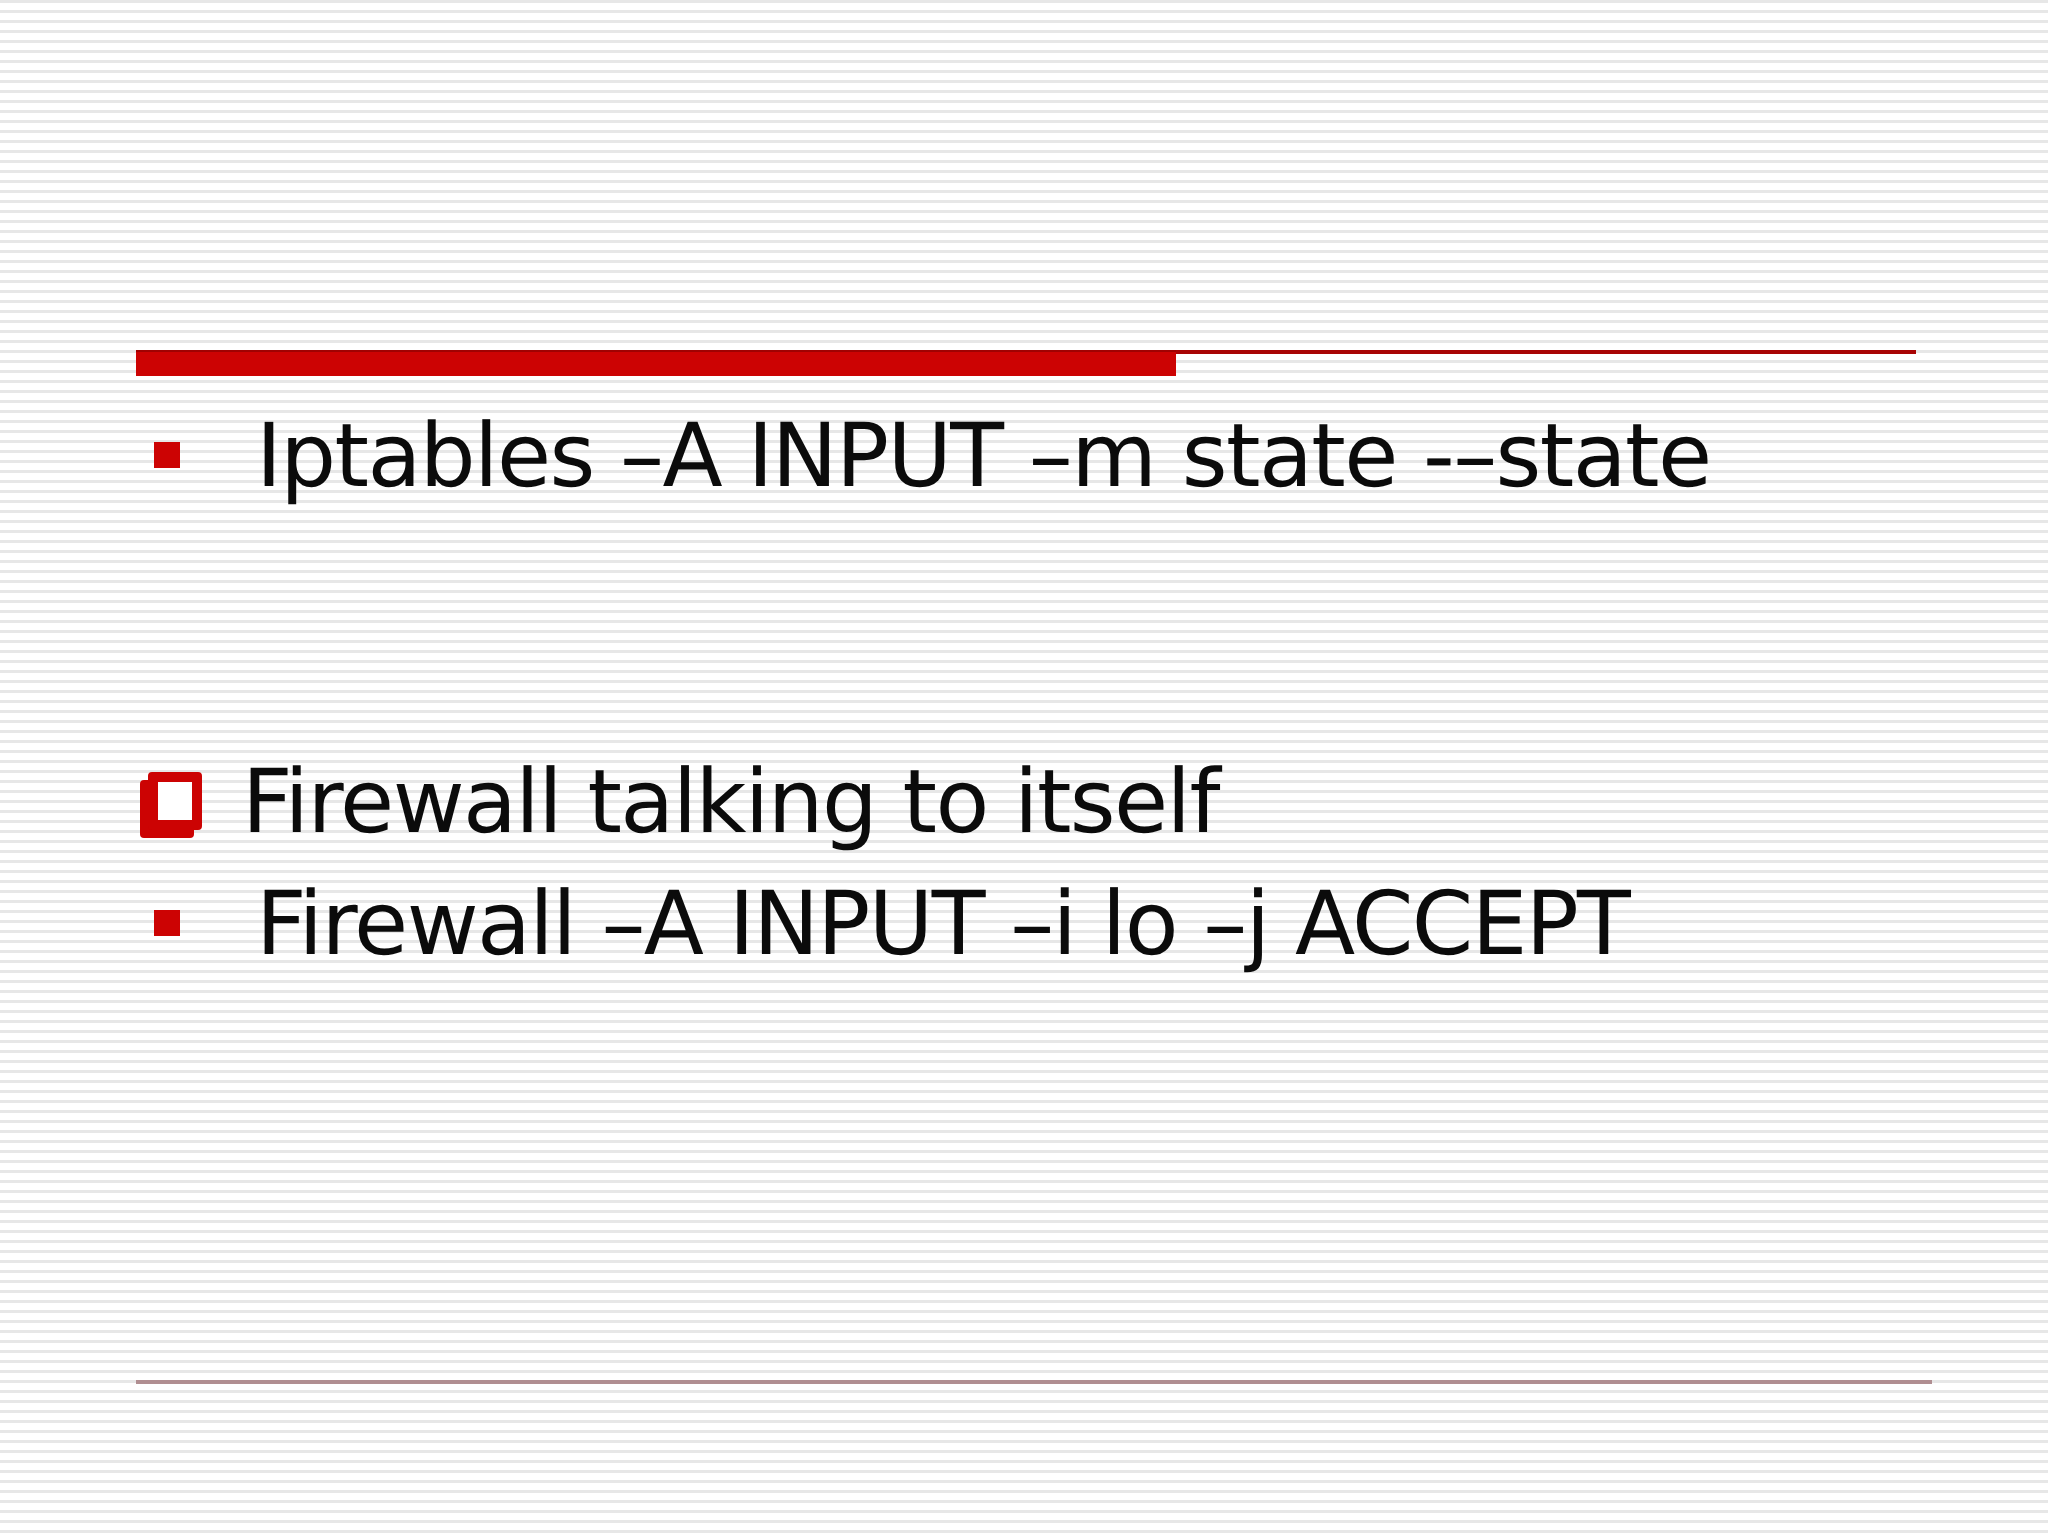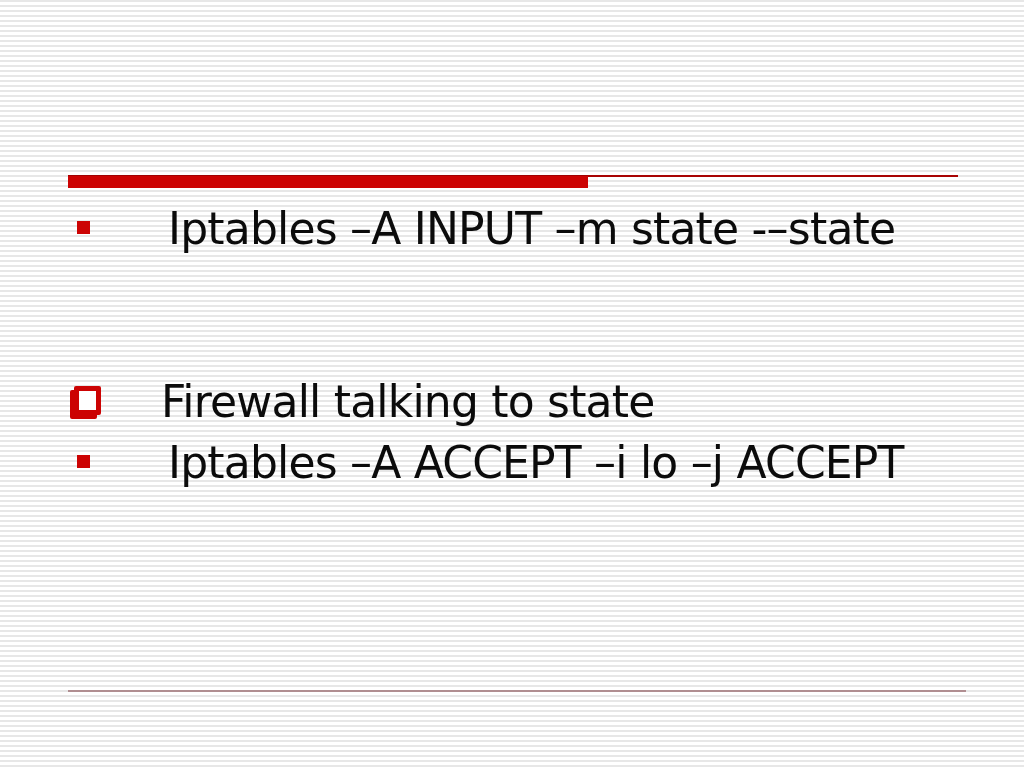--- a/index.html
+++ b/index.html
@@ -39,21 +39,20 @@
   }
   .row {
     position: absolute;
     display: flex;
     align-items: flex-start;
     white-space: nowrap;
     color: #0b0b0b;
     font-size: 44px;
     line-height: 54px;
     letter-spacing: -0.8px;
-    gap: 40px;
   }
   .row.r1 { top: 202px; }
   .row.r2 { top: 375px; }
   .row.r3 { top: 436px; }
   .row.r4 { top: 496px; }
   .sq-bullet {
     flex: 0 0 auto;
     width: 13px; height: 13px;
     background: #cc0303;
     margin: 19px 0 0 9px;
@@ -90,28 +89,28 @@
     <div class="row r1">
       <span class="sq-bullet"></span>
       <div class="txt">
         <div>Iptables –A INPUT –m state -–state</div>
       </div>
     </div>
 
     <div class="row r2">
       <span class="open-sq-bullet"></span>
       <div class="txt">
-        <div>Firewall talking to state</div>
+        <div>Firewall talking to itself</div>
       </div>
     </div>
 
     <div class="row r3">
       <span class="sq-bullet"></span>
       <div class="txt">
-        <div>Iptables –A ACCEPT –i lo –j ACCEPT</div>
+        <div>Firewall –A INPUT –i lo –j ACCEPT</div>
       </div>
     </div>
 
 
   </div>
 
   <div class="bottom-rule"></div>
 
 </div>
 

